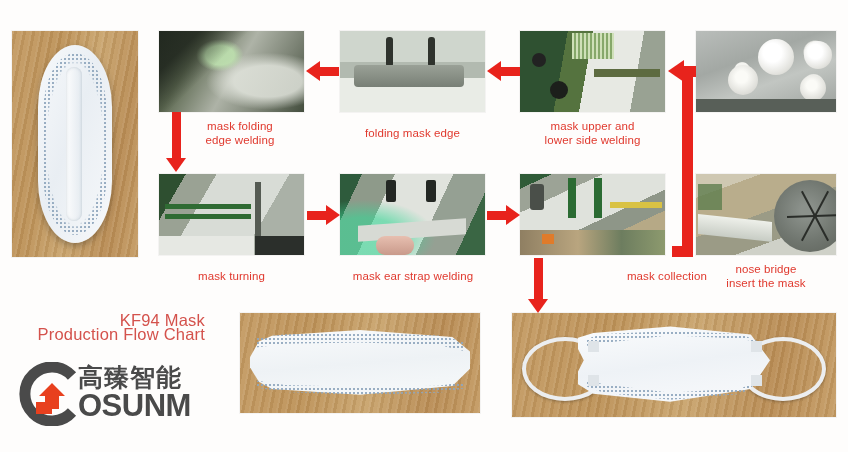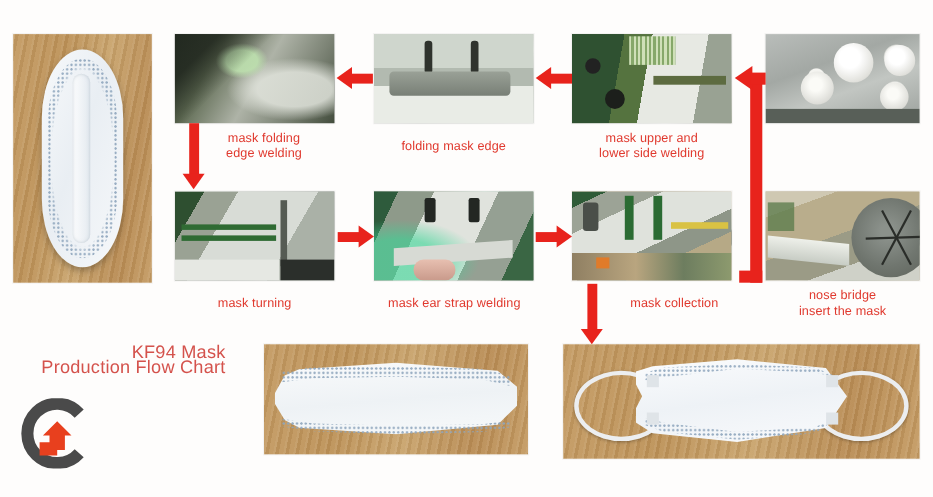--- a/index.html
+++ b/index.html
@@ -278,21 +278,21 @@
       <div style="position:absolute;left:2px;top:44px;width:74px;height:20px;
            background:linear-gradient(180deg,#eef0ea,#c7ccc4);transform:skewY(6deg);"></div>
       <div style="position:absolute;left:2px;top:10px;width:24px;height:26px;background:#5e7d4d;opacity:.8;"></div>
     </div>
   </div>
 
   <div class="caption" style="left:328px;top:270px;width:170px;">mask ear strap welding</div>
 
   <div class="caption" style="left:159px;top:270px;width:145px;">mask turning</div>
 
-  <div class="caption" style="left:548px;top:270px;width:130px;">mask collection</div>
+  <div class="caption" style="left:577px;top:270px;width:130px;text-align:right;">mask collection</div>
 
   <div class="caption" style="left:696px;top:263px;width:140px;">nose bridge
 insert the mask</div>
 
   <div class="arrow arr-left" style="left:306px;top:61px;width:33px;height:20px;">
     <div class="shaft" style="width:20px;"></div>
       <div class="head"></div>
   </div>
 
   <div class="arrow arr-left" style="left:487px;top:61px;width:33px;height:20px;">
@@ -334,20 +334,24 @@
     <div class="logo-mark">
       <svg viewBox="0 0 74 64" width="74" height="64" aria-hidden="true">
         <path d="M60 14 A27 27 0 1 0 60 50" fill="none" stroke="#4a4a4a" stroke-width="11" stroke-linecap="butt"></path>
         <path d="M30 52 L30 40 L47 40 L47 27 L34 27" fill="none" stroke="#e8401e" stroke-width="0"></path>
         <g fill="#e8401e">
           <polygon points="24,52 24,40 40,40 40,52"></polygon>
           <polygon points="33,47 33,34 27,34 40,21 53,34 47,34 47,47"></polygon>
         </g>
       </svg>
     </div>
+    <div class="logo-text">
+      <div class="logo-cn">高臻智能</div>
+      <div class="logo-en">OSUNM</div>
+    </div>
   </div>
 
   <div class="photo wood" style="left:240px;top:313px;width:240px;height:100px;">
     <div class="inner">
       <div style="position:absolute;left:10px;top:14px;width:220px;height:72px;
            background:linear-gradient(175deg,#fafbfc 0%,#eef2f5 50%,#f8fafb 100%);
            clip-path:polygon(0% 42%,4% 20%,10% 12%,50% 4%,92% 14%,100% 34%,100% 58%,92% 82%,50% 94%,10% 86%,4% 76%,0% 56%);
            box-shadow:0 3px 7px rgba(0,0,0,.25);"></div>
       <div class="mask-dots" style="left:16px;top:20px;width:208px;height:60px;
            clip-path:polygon(0% 8%,14% 2%,50% 0%,88% 4%,100% 14%,100% 30%,88% 20%,50% 16%,14% 18%,0% 24%);"></div>

